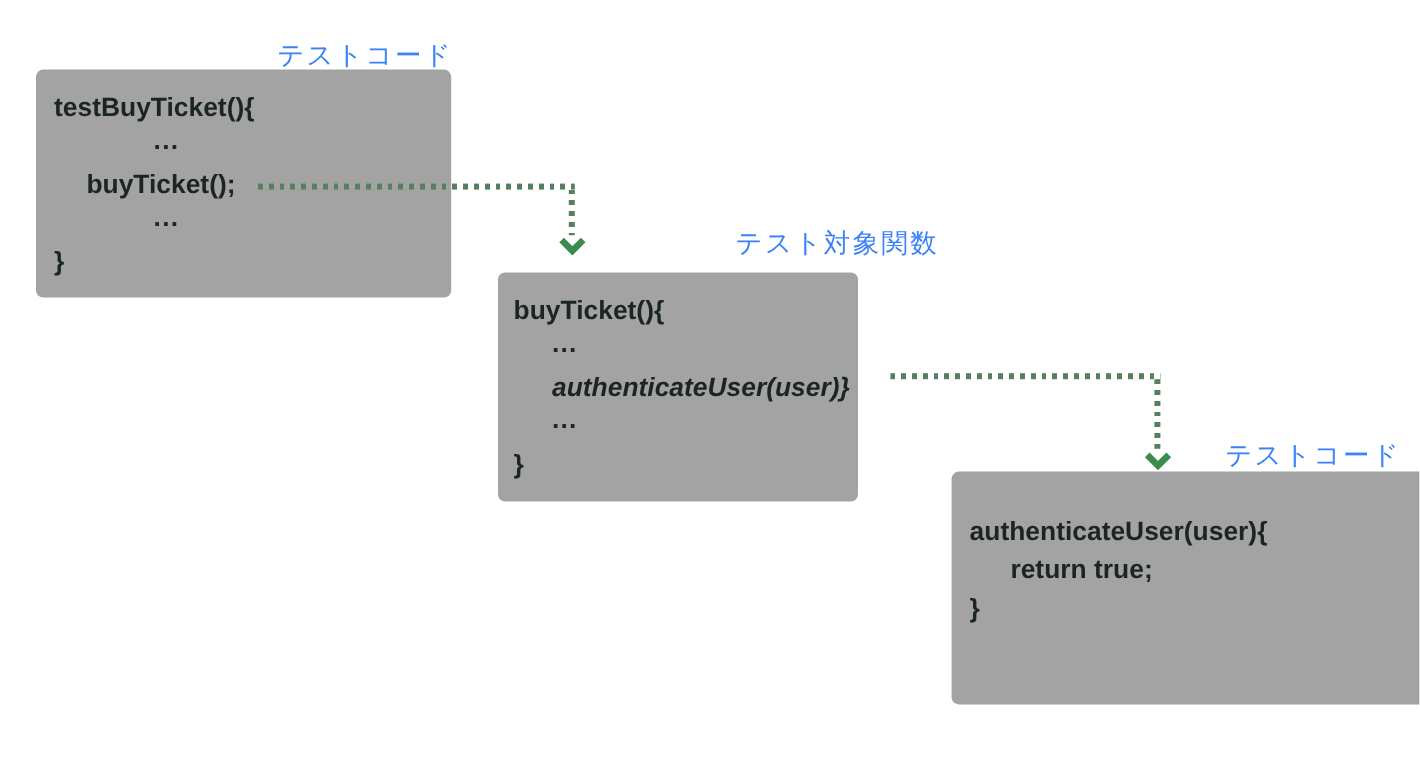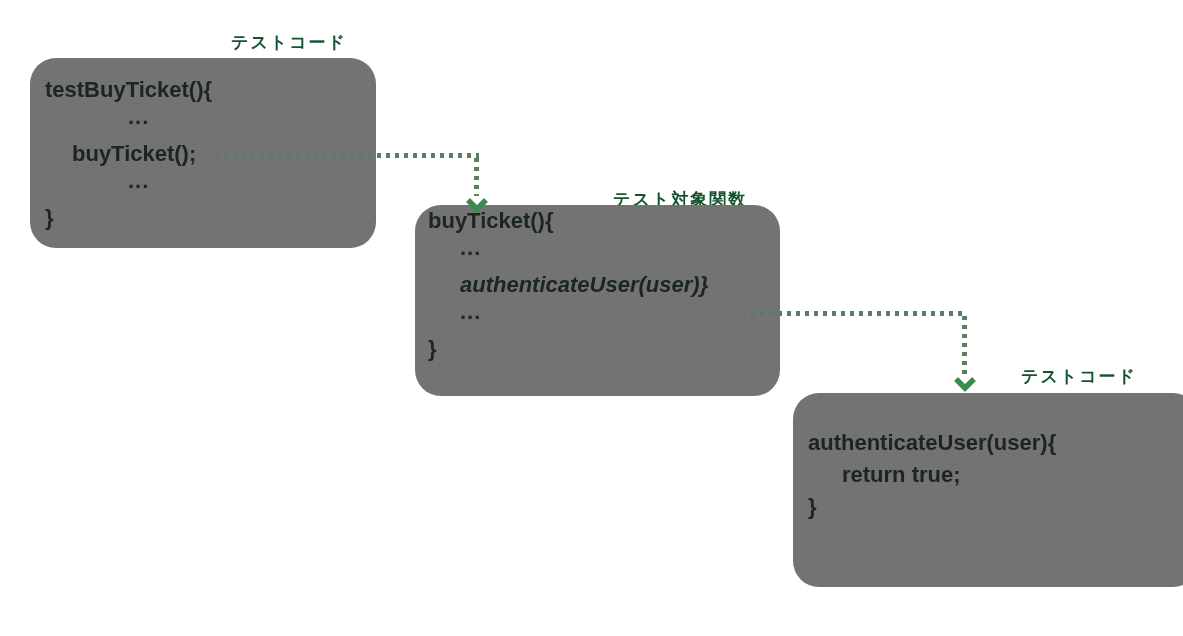--- a/index.html
+++ b/index.html
@@ -10,30 +10,30 @@
   .canvas {
     position: relative;
     width: 1183px;
     height: 636px;
     background: #ffffff;
     overflow: hidden;
     font-family: "Liberation Sans", "DejaVu Sans", sans-serif;
   }
   .box-label {
     position: absolute;
-    font-size: 17px;
-    font-weight: 700;
+    font-size: 22px;
+    font-weight: 400;
     letter-spacing: 2px;
-    color: #14532d;
+    color: #3b82f6;
     white-space: nowrap;
   }
   .code-box {
     position: absolute;
-    background: #737373;
-    border-radius: 26px;
+    background: #a3a3a3;
+    border-radius: 6px;
     box-sizing: border-box;
   }
   .code-line {
     height: 32px;
     line-height: 32px;
     font-size: 22px;
     font-weight: 700;
     color: #1b2620;
     white-space: pre;
   }
@@ -68,21 +68,21 @@
   <div class="box-label" style="left:1021px; top:365px;">テストコード</div>
 
   <div class="code-box" style="left:30px; top:58px; width:346px; height:190px; padding-top:16px;">
     <div class="code-line" style="padding-left:15px;">testBuyTicket(){</div>
     <div class="code-line ellipsis" style="padding-left:98px;">...</div>
     <div class="code-line" style="padding-left:42px;">buyTicket();</div>
     <div class="code-line ellipsis" style="padding-left:98px;">...</div>
     <div class="code-line" style="padding-left:15px;">}</div>
   </div>
 
-  <div class="code-box" style="left:415px; top:205px; width:365px; height:191px; ">
+  <div class="code-box" style="left:415px; top:227px; width:300px; height:191px; padding-top:16px;">
     <div class="code-line" style="padding-left:13px;">buyTicket(){</div>
     <div class="code-line ellipsis" style="padding-left:45px;">...</div>
     <div class="code-line" style="padding-left:45px;font-style:italic;">authenticateUser(user)}</div>
     <div class="code-line ellipsis" style="padding-left:45px;">...</div>
     <div class="code-line" style="padding-left:13px;">}</div>
   </div>
 
   <div class="code-box" style="left:793px; top:393px; width:406px; height:194px; padding-top:34px;">
     <div class="code-line" style="padding-left:15px;">authenticateUser(user){</div>
     <div class="code-line" style="padding-left:37px;margin-left:12px;">return true;</div>

